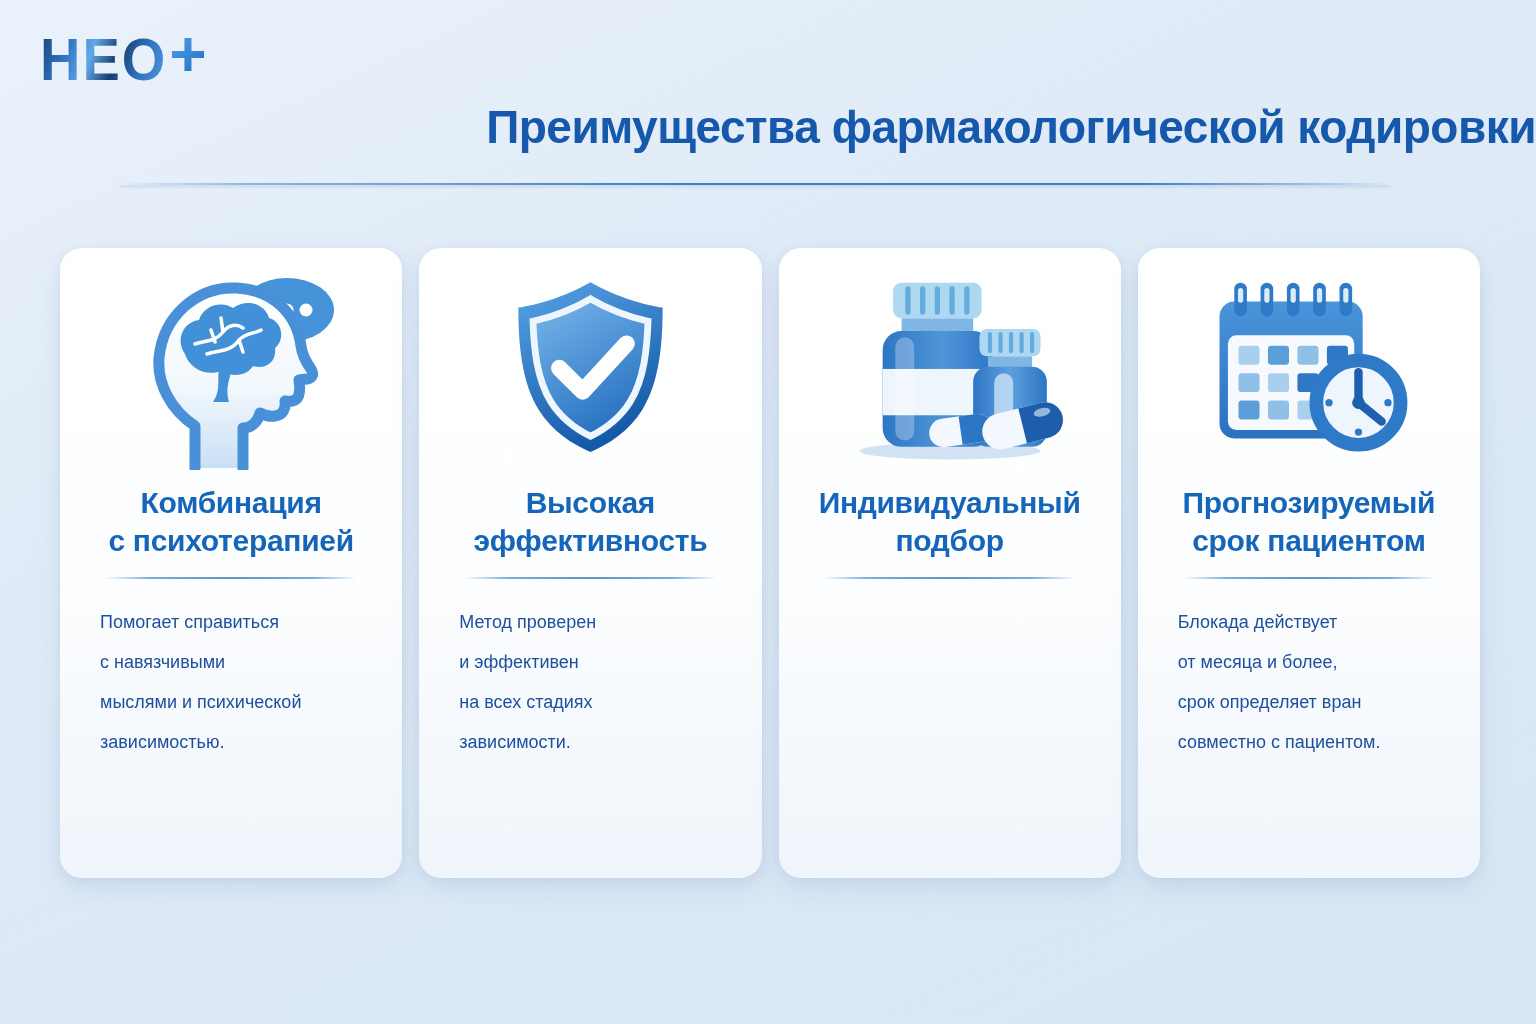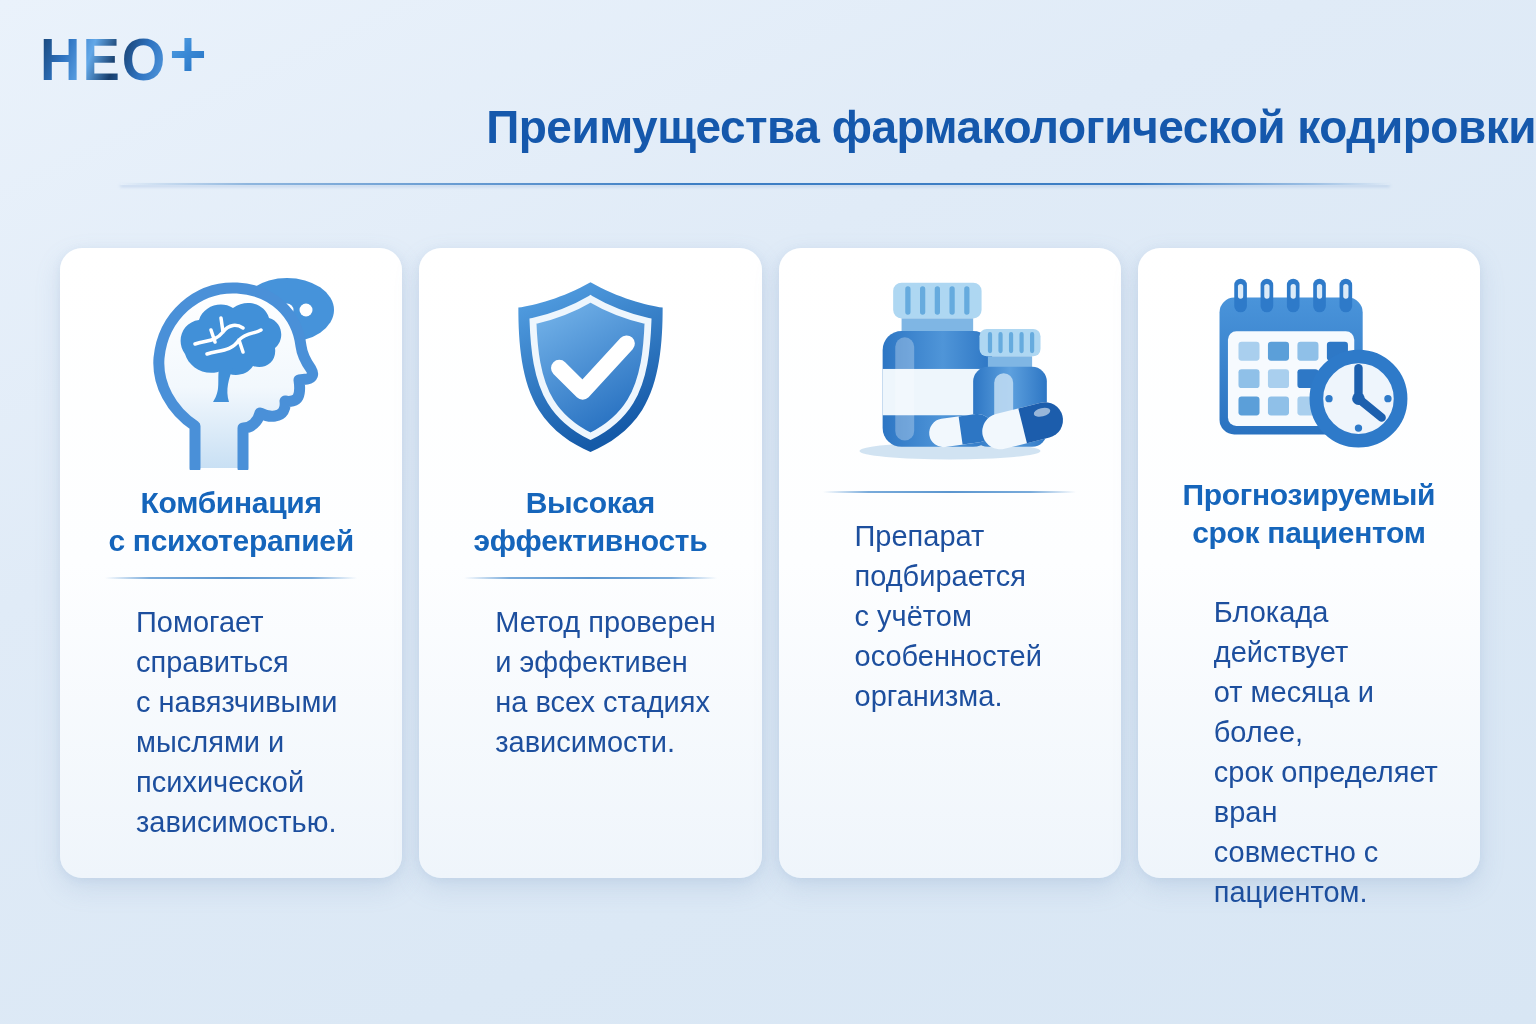--- a/index.html
+++ b/index.html
@@ -52,23 +52,22 @@
   .card-title {
     margin-top:10px; font-size:30px; line-height:38px; font-weight:bold;
     color:#1565bb; text-align:center; white-space:pre-line; letter-spacing:-0.3px;
   }
   .card-divider {
     margin-top:17px; width:92%; height:2px;
     background:linear-gradient(90deg,rgba(110,160,215,0) 0%,#79abdb 18%,#5b96cf 50%,#79abdb 82%,rgba(110,160,215,0) 100%);
   }
   .card-body {
     margin-top:23px; align-self:flex-start;
-    font-size:29px; line-height:40px; color:#1d4f9e; white-space:pre-line;
+    font-size:18px; line-height:40px; color:#1d4f9e; white-space:pre-line;
     padding-left:6px;
-    margin-left:36px;
   }
 </style>
 </head>
 <body>
 
 <div class="logo">
   <span class="logo-text">НЕО</span>
     <span class="logo-plus">+</span>
 </div>
 
@@ -179,24 +178,23 @@
           <rect x="90" y="139" width="60" height="27" rx="13.5" fill="#f2f8fd"></rect>
           <path d="M120 139 h16.5 a13.5 13.5 0 0 1 0 27 H120 Z" fill="#2d76c4"></path>
         </g>
         <g transform="rotate(-14 179 148)">
           <rect x="140" y="131" width="78" height="34" rx="17" fill="#f2f8fd"></rect>
           <path d="M179 131 h22 a17 17 0 0 1 0 34 h-22 Z" fill="#1c5dac"></path>
           <ellipse cx="200" cy="140" rx="8" ry="4" fill="#ffffff" opacity="0.55"></ellipse>
         </g>
       </svg>
     </div>
-    <div class="card-divider"></div>
-    <p class="card-body">Препарат подбирается
-с учётом
-особенностей организма.</p>
+    <h2 class="card-title">Индивидуальный
+подбор</h2>
+    <div class="card-divider"></div>
   </section>
 
   <section class="card">
     <div class="icon-box">
       <svg width="222" height="200" viewBox="0 0 210 190">
         <defs>
           <linearGradient id="g4f" x1="0" y1="0" x2="0" y2="1">
             <stop offset="0%" stop-color="#4a94da"></stop>
               <stop offset="100%" stop-color="#2a72c0"></stop>
           </linearGradient>

